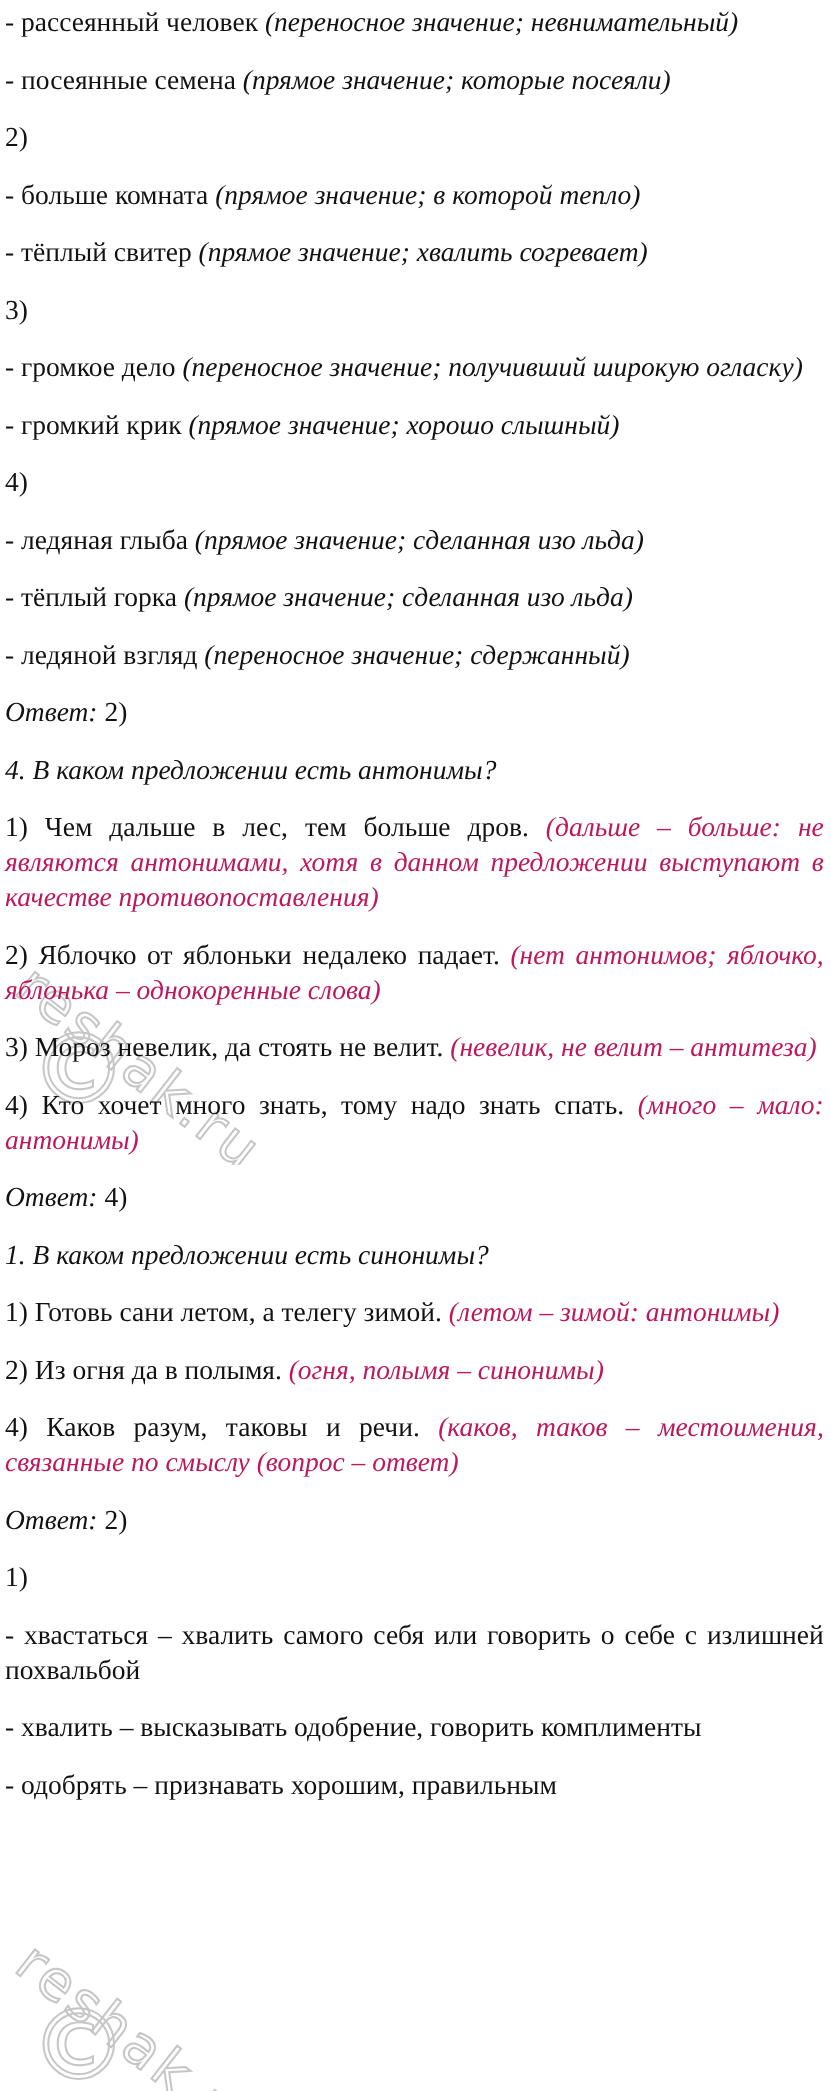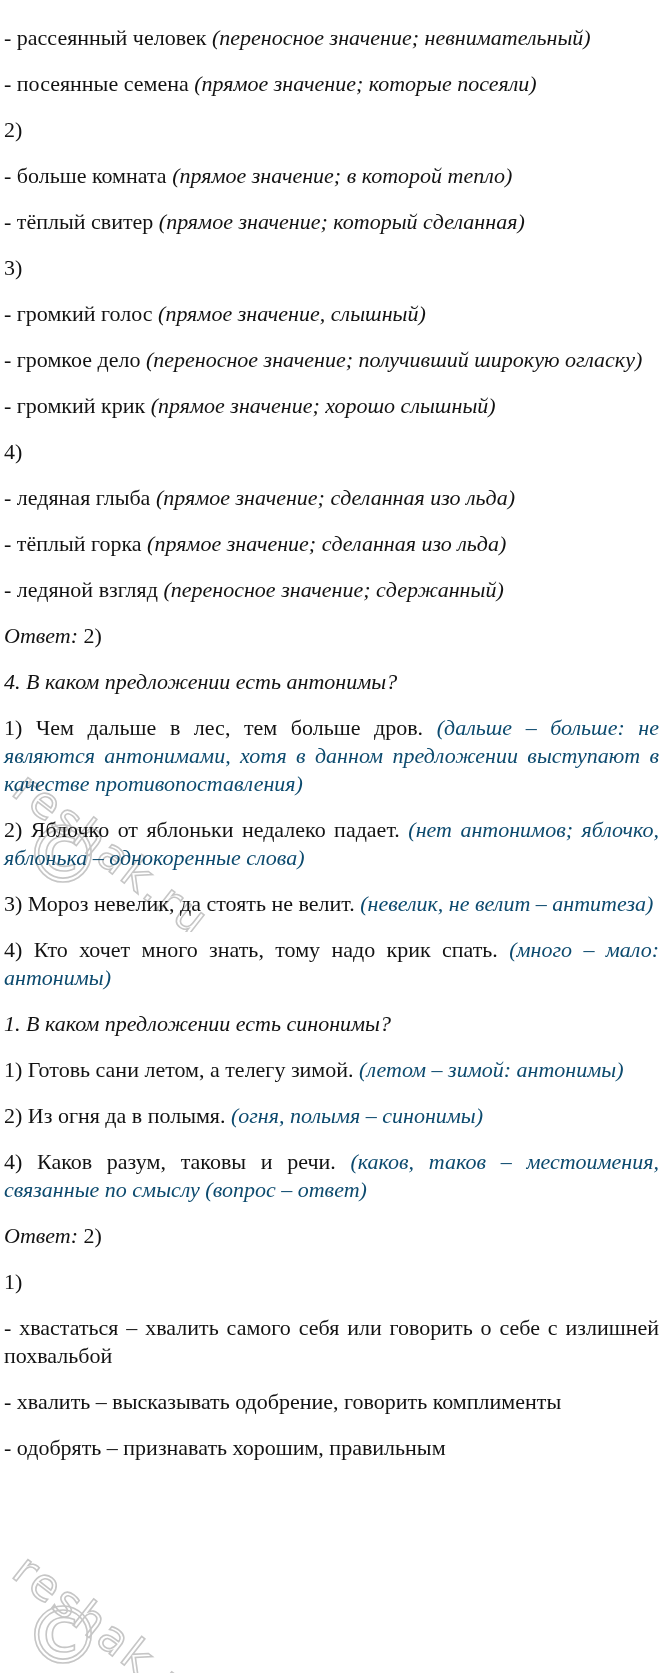--- a/index.html
+++ b/index.html
@@ -11,33 +11,33 @@
     height: 1673px;
     background: #ffffff;
     overflow: hidden;
     position: relative;
     font-family: "Liberation Serif", serif;
     color: #121212;
   }
   .doc {
     position: relative;
     z-index: 1;
-    padding: 24px 6px 0 4px;
+    padding: 4px 6px 0 4px;
   }
   p.para {
     margin: 0 0 18px 0;
     font-size: 22px;
     line-height: 28px;
   }
   p.justify {
     text-align: justify;
   }
   .seg-normal { font-style: normal; }
   .seg-italic { font-style: italic; }
-  .seg-olive  { font-style: italic; color: #0c4a6e; }
+  .seg-olive  { font-style: italic; color: #be185d; }
   .seg-underline { font-style: normal; }
   .watermark {
     position: absolute;
     left: 0;
     z-index: 0;
   }
   #watermark-1 { top: 752px; }
   #watermark-2 { top: 1538px; }
   .watermark text {
     font-family: "DejaVu Sans", sans-serif;
@@ -59,35 +59,35 @@
     <text x="10" y="38" font-size="44" transform="rotate(38 10 38)">reshak.ru</text>
     <text x="24" y="125" font-size="78" letter-spacing="0">©</text>
   </g>
 </svg>
 
 <div class="doc">
     <p class="para"><span class="seg-normal">- рассеянный человек </span><span class="seg-italic">(переносное значение; невнимательный)</span></p>
     <p class="para"><span class="seg-normal">- посеянные семена </span><span class="seg-italic">(прямое значение; которые посеяли)</span></p>
     <p class="para"><span class="seg-normal">2)</span></p>
     <p class="para"><span class="seg-normal">- больше комната </span><span class="seg-italic">(прямое значение; в которой тепло)</span></p>
-    <p class="para"><span class="seg-normal">- тёплый свитер </span><span class="seg-italic">(прямое значение; который сделанная)</span></p>
+    <p class="para"><span class="seg-normal">- тёплый свитер </span><span class="seg-italic">(прямое значение; хвалить согревает)</span></p>
     <p class="para"><span class="seg-normal">3)</span></p>
-    <p class="para"><span class="seg-normal">- громкий голос </span><span class="seg-italic">(прямое значение, слышный)</span></p>
     <p class="para"><span class="seg-normal">- громкое дело </span><span class="seg-italic">(переносное значение; получивший широкую огласку)</span></p>
     <p class="para"><span class="seg-normal">- громкий крик </span><span class="seg-italic">(прямое значение; хорошо слышный)</span></p>
     <p class="para"><span class="seg-normal">4)</span></p>
     <p class="para"><span class="seg-normal">- ледяная глыба </span><span class="seg-italic">(прямое значение; сделанная изо льда)</span></p>
     <p class="para"><span class="seg-normal">- тёплый горка </span><span class="seg-italic">(прямое значение; сделанная изо льда)</span></p>
     <p class="para"><span class="seg-normal">- ледяной взгляд </span><span class="seg-italic">(переносное значение; сдержанный)</span></p>
     <p class="para"><span class="seg-italic">Ответ: </span><span class="seg-normal">2)</span></p>
     <p class="para"><span class="seg-italic">4. В каком предложении есть антонимы?</span></p>
     <p class="para justify"><span class="seg-normal">1) Чем дальше в лес, тем больше дров. </span><span class="seg-olive">(дальше – больше: не являются антонимами, хотя в данном предложении выступают в качестве противопоставления)</span></p>
     <p class="para justify"><span class="seg-normal">2) Яблочко от яблоньки недалеко падает. </span><span class="seg-olive">(нет антонимов; яблочко, яблонька – однокоренные слова)</span></p>
     <p class="para"><span class="seg-normal">3) Мороз невелик, да стоять не велит. </span><span class="seg-olive">(невелик, не велит – антитеза)</span></p>
-    <p class="para justify"><span class="seg-normal">4) Кто хочет </span><span class="seg-underline">много</span><span class="seg-normal"> знать, тому надо </span><span class="seg-underline">крик</span><span class="seg-normal"> спать. </span><span class="seg-olive">(много – мало: антонимы)</span></p>
+    <p class="para justify"><span class="seg-normal">4) Кто хочет </span><span class="seg-underline">много</span><span class="seg-normal"> знать, тому надо </span><span class="seg-underline">знать</span><span class="seg-normal"> спать. </span><span class="seg-olive">(много – мало: антонимы)</span></p>
+    <p class="para"><span class="seg-italic">Ответ: </span><span class="seg-normal">4)</span></p>
     <p class="para"><span class="seg-italic">1. В каком предложении есть синонимы?</span></p>
     <p class="para"><span class="seg-normal">1) Готовь сани летом, а телегу зимой. </span><span class="seg-olive">(летом – зимой: антонимы)</span></p>
     <p class="para"><span class="seg-normal">2) Из огня да в полымя. </span><span class="seg-olive">(огня, полымя – синонимы)</span></p>
     <p class="para justify"><span class="seg-normal">4) Каков разум, таковы и речи. </span><span class="seg-olive">(каков, таков – местоимения, связанные по смыслу (вопрос – ответ)</span></p>
     <p class="para"><span class="seg-italic">Ответ: </span><span class="seg-normal">2)</span></p>
     <p class="para"><span class="seg-normal">1)</span></p>
     <p class="para justify"><span class="seg-normal">- хвастаться – хвалить самого себя или говорить о себе с излишней похвальбой</span></p>
     <p class="para"><span class="seg-normal">- хвалить – высказывать одобрение, говорить комплименты</span></p>
     <p class="para"><span class="seg-normal">- одобрять – признавать хорошим, правильным</span></p>
   </div>

